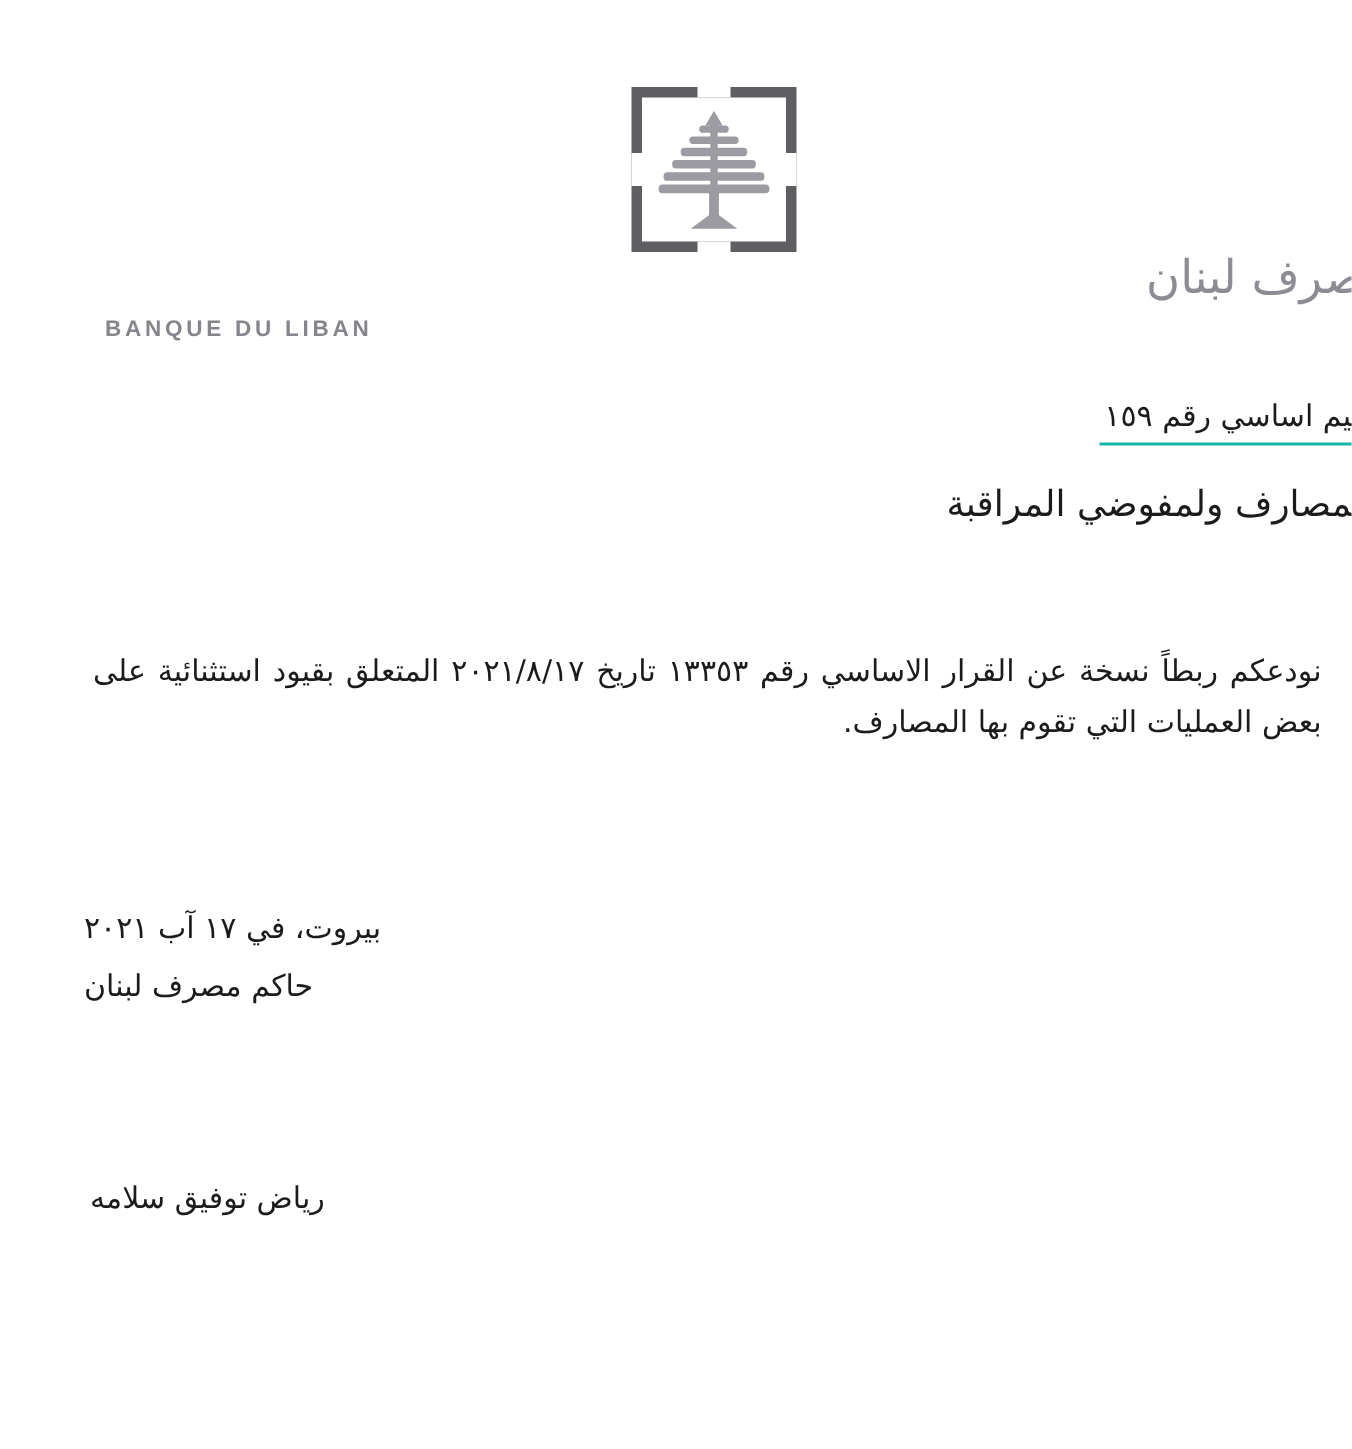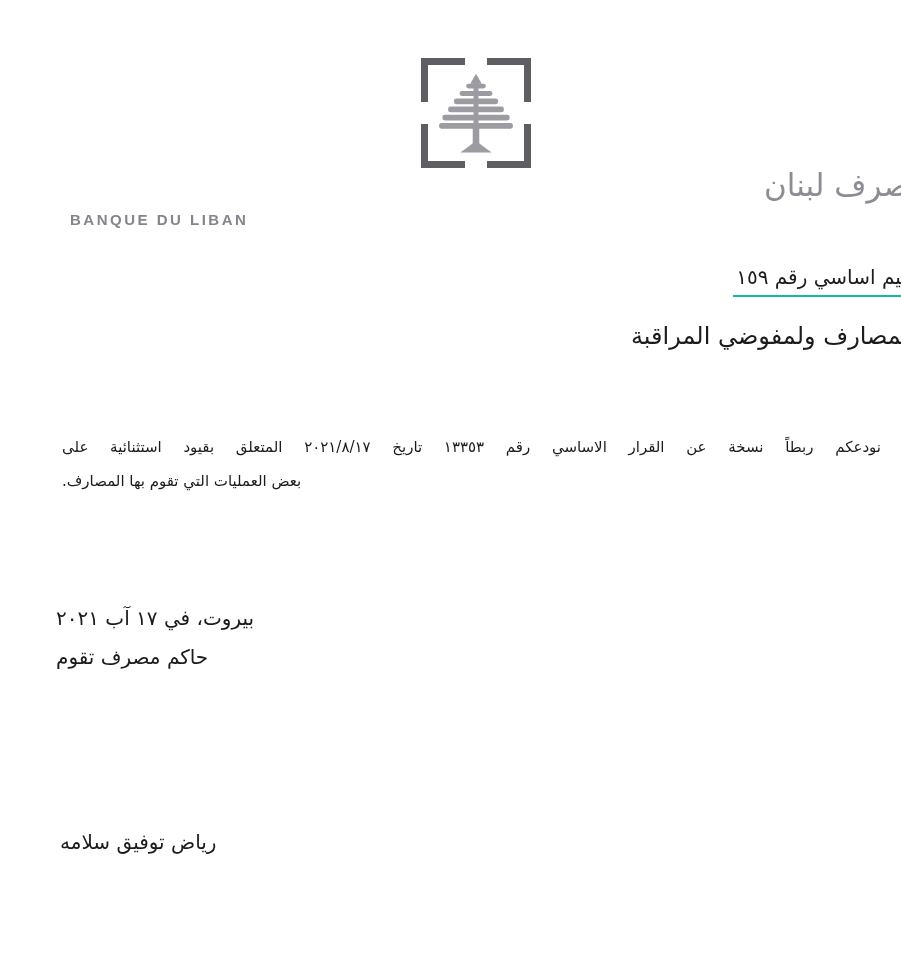--- a/index.html
+++ b/index.html
@@ -29,30 +29,30 @@
 
   
   .circ-title{top:265px;font-size:20px;direction:rtl;}
   .circ-title>span{display:inline-block;transform:translateX(30px);
     border-bottom:2px solid #14b8a6;padding:0 3px 6px 3px;}
   .circ-audience{top:322px;font-size:24px;direction:rtl;}
   .circ-audience>span{display:inline-block;transform:translateX(16px);}
 
   
   .body-par{position:absolute;top:430px;left:62px;right:20px;
-    direction:rtl;font-size:15px;line-height:34px;}
+    direction:rtl;font-size:20px;line-height:34px;}
   .body-par p{margin:0;}
   .body-par .l1{text-align:justify;text-align-last:justify;}
-  .body-par .l2{text-align:left;}
+  .body-par .l2{text-align:right;}
 
   
   .meta-line{position:absolute;direction:rtl;font-size:20px;white-space:nowrap;}
   .place-date{top:582px;left:56px;margin-top:24px;}
   .gov-title{top:645px;left:56px;}
-  .sig-name{top:830px;left:60px;}
+  .sig-name{top:786px;left:60px;}
 </style>
 </head>
 <body>
 
 <div class="logo-frame">
   <span class="frame-gap gap-t"></span>
   <span class="frame-gap gap-b"></span>
   <span class="frame-gap gap-l"></span>
   <span class="frame-gap gap-r"></span>
   <svg class="cedar" viewBox="0 0 100 100" width="82" height="84" aria-hidden="true">
@@ -87,15 +87,15 @@
   <span>للمصارف ولمفوضي المراقبة</span>
 </div>
 
 <div class="body-par" dir="rtl">
   <p class="l1">نودعكم ربطاً نسخة عن القرار الاساسي رقم ١٣٣٥٣ تاريخ ٢٠٢١/٨/١٧ المتعلق بقيود استثنائية على</p>
   <p class="l2">بعض العمليات التي تقوم بها المصارف.</p>
 </div>
 
 <div class="meta-line place-date" dir="rtl">بيروت، في ١٧ آب ٢٠٢١</div>
 
-<div class="meta-line gov-title" dir="rtl">حاكم مصرف تقوم</div>
+<div class="meta-line gov-title" dir="rtl">حاكم مصرف لبنان</div>
 
 <div class="meta-line sig-name" dir="rtl">رياض توفيق سلامه</div>
 
 </body></html>

